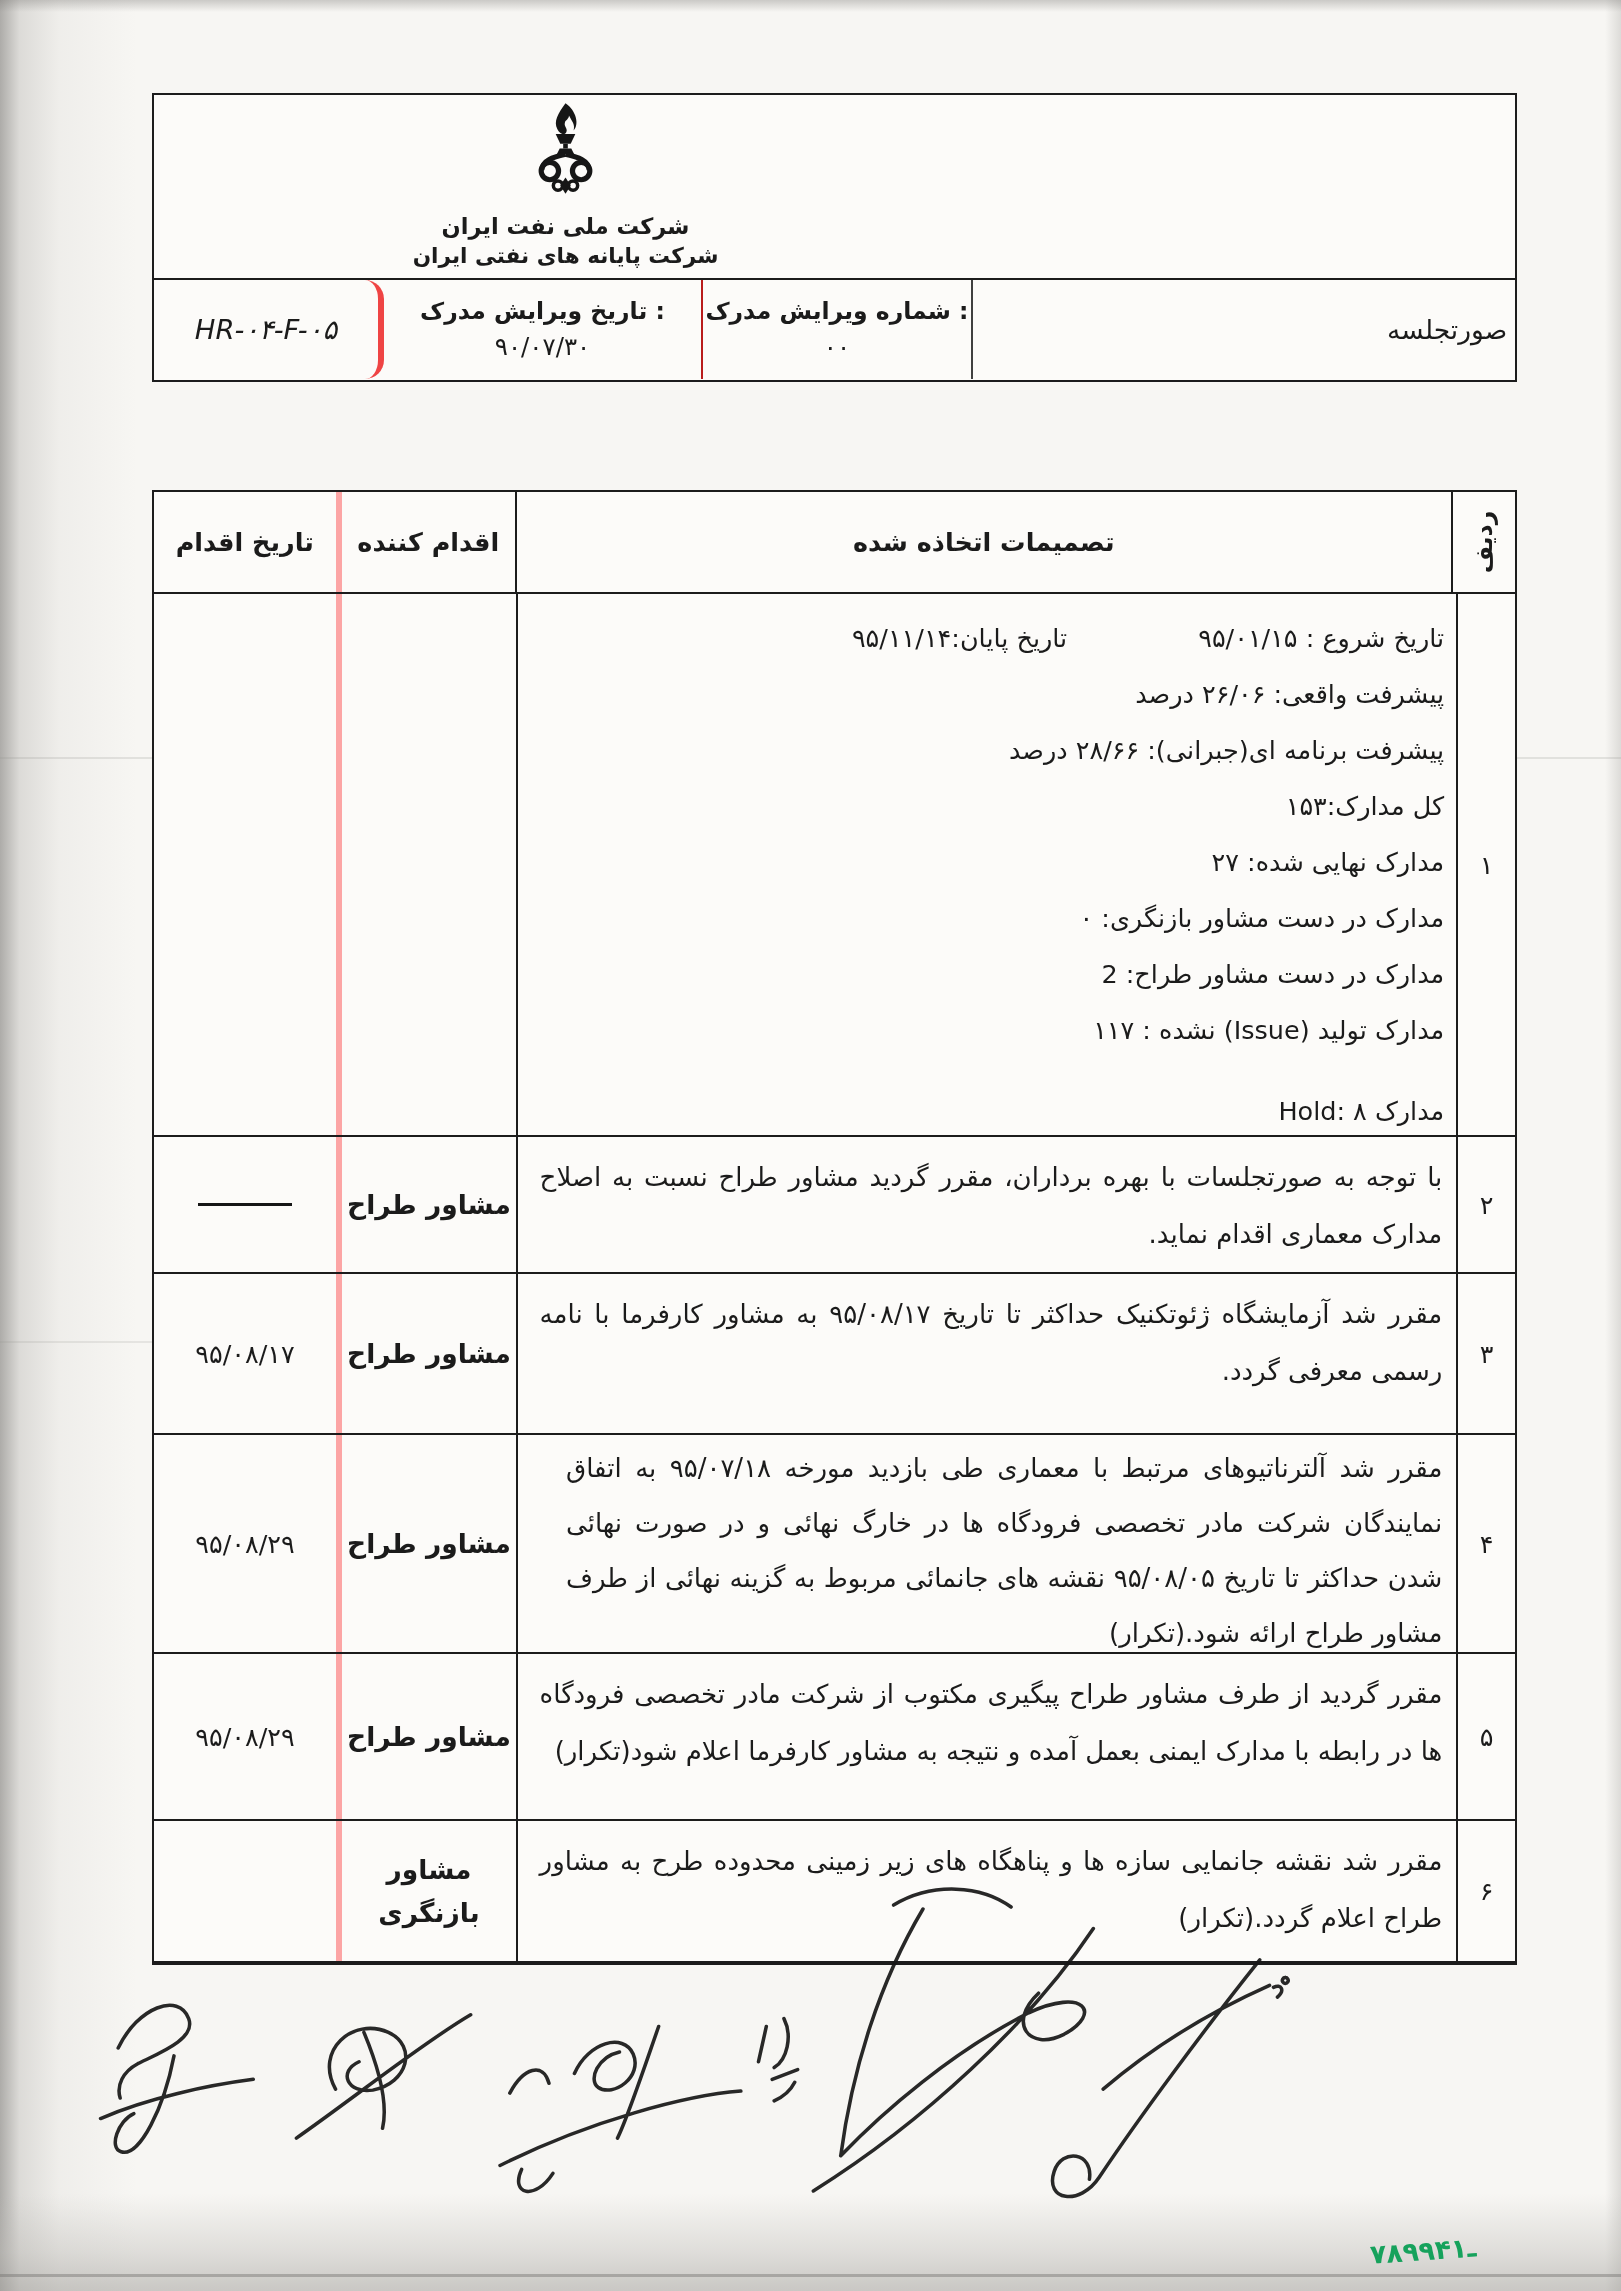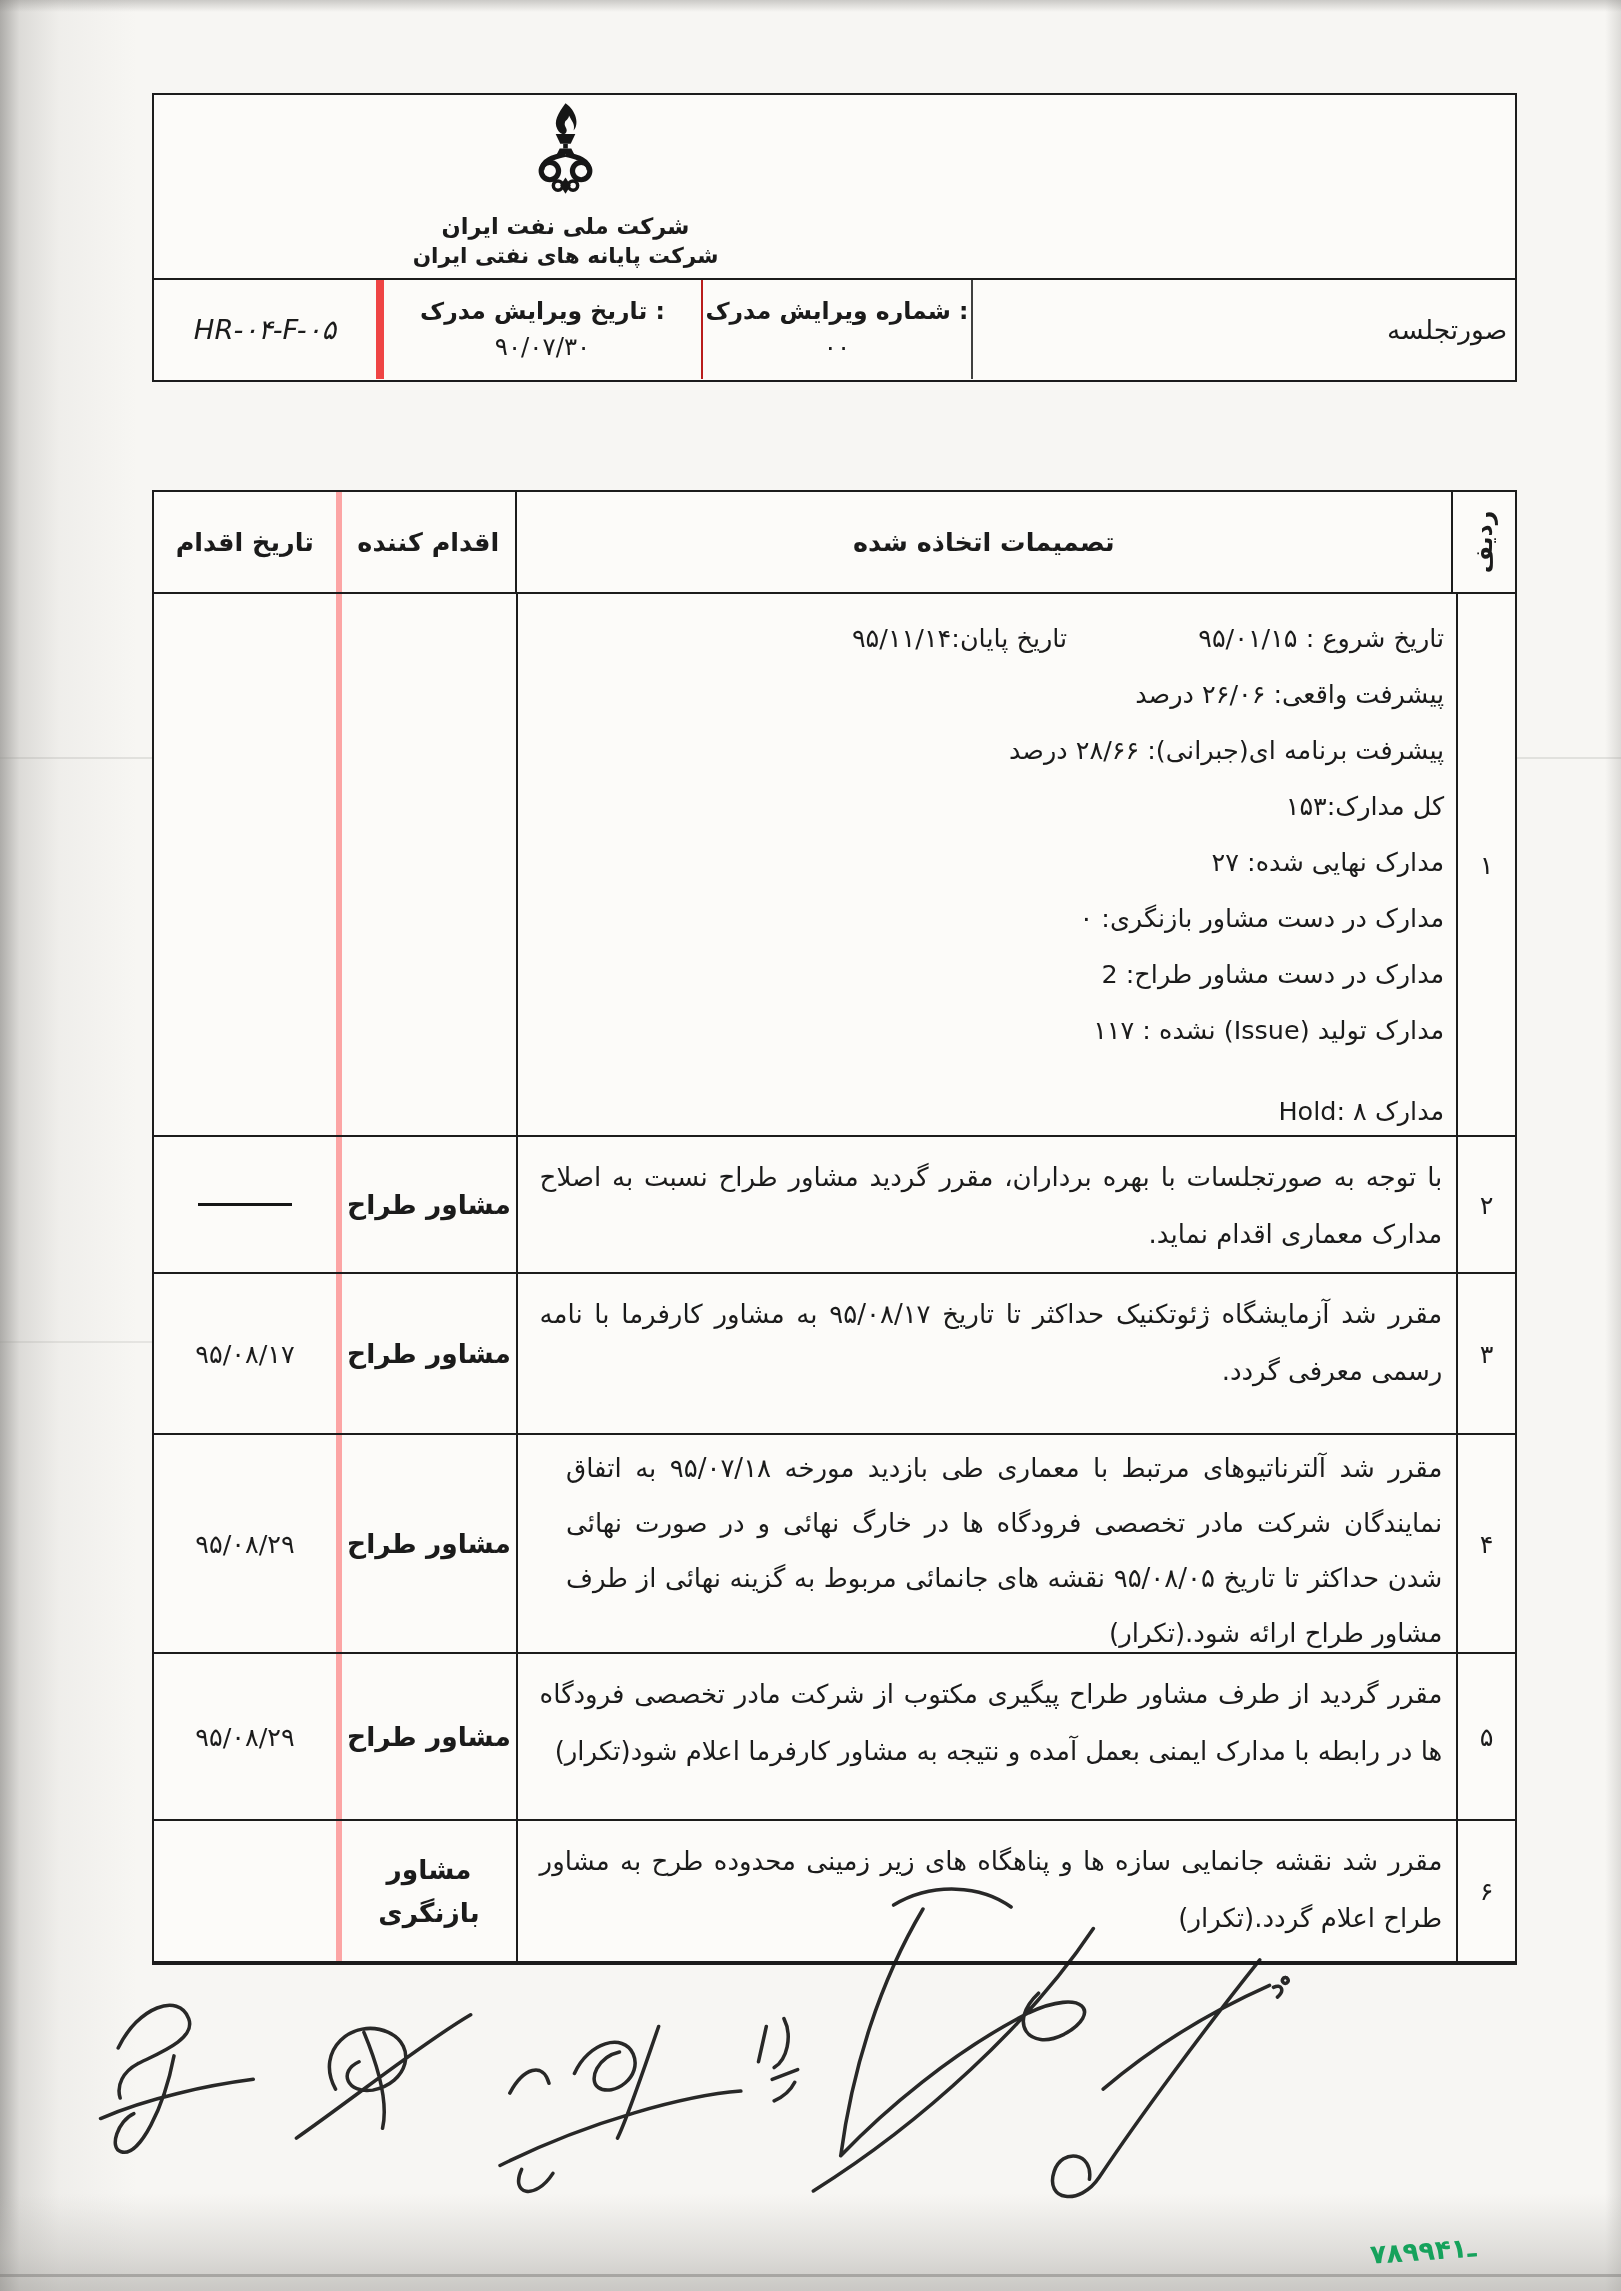--- a/index.html
+++ b/index.html
@@ -26,21 +26,21 @@
   
   .header-table{position:absolute;left:152px;top:93px;width:1365px;height:289px;
     border:2.9px solid #1c1c1c;background:#fcfbf9;box-sizing:border-box;}
   .ht-logo-row{position:relative;height:185px;border-bottom:2px solid #1c1c1c;box-sizing:border-box;}
   .logo-block{position:absolute;left:245px;top:5.9px;width:333px;text-align:center;}
   .logo-svg{display:block;margin:0 auto;}
   .company-line1{font-size:22.5px;font-weight:700;margin-top:2px;}
   .company-line2{font-size:21.6px;font-weight:700;margin-top:3.9px;}
   .ht-fields-row{display:flex;direction:ltr;height:99px;}
   .hf-cell{box-sizing:border-box;display:flex;flex-direction:column;justify-content:center;align-items:center;}
-  .hf-code{width:230px;border-right:8px solid #ef4444;font-style:italic;font-size:27.4px;direction:ltr;}
+  .hf-code{width:230px;border-right:6px solid #ef4444;font-style:italic;font-size:27.4px;direction:ltr;border-radius:19px;}
   .hf-date{width:319px;border-right:2px solid #b91c1c;}
   .hf-no{width:270px;border-right:2px solid #404040;text-align:center;}
   .hf-doctype{flex:1;align-items:flex-end;padding-left:0;padding-right:7.8px;font-size:26.5px;justify-content:center;}
   .hf-label{font-weight:700;font-size:23.5px;line-height:33px;}
   .hf-value{font-size:24.5px;line-height:37px;}
 
   
   .main-table{position:absolute;left:152px;top:490px;width:1365px;height:1475px;
     border:2.9px solid #1c1c1c;border-bottom-width:4.9px;background:#fcfbf9;box-sizing:border-box;
     display:flex;flex-direction:column;}

